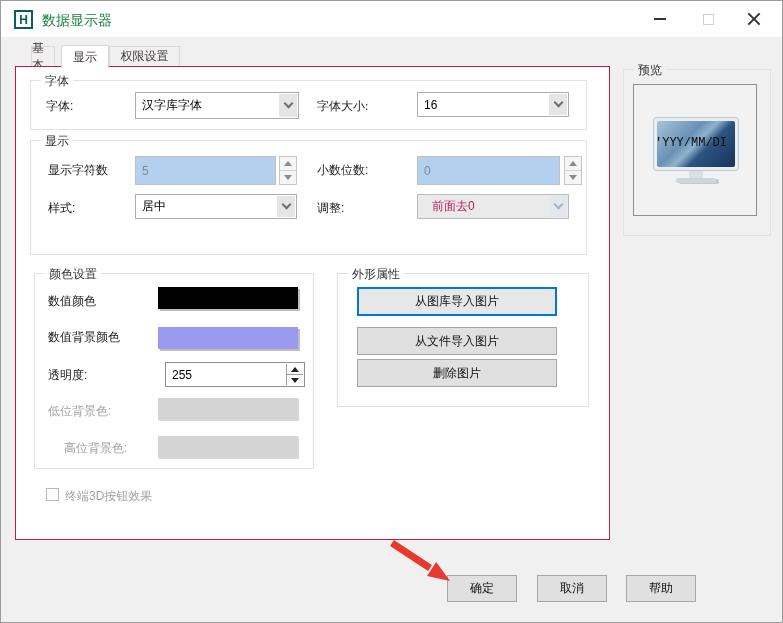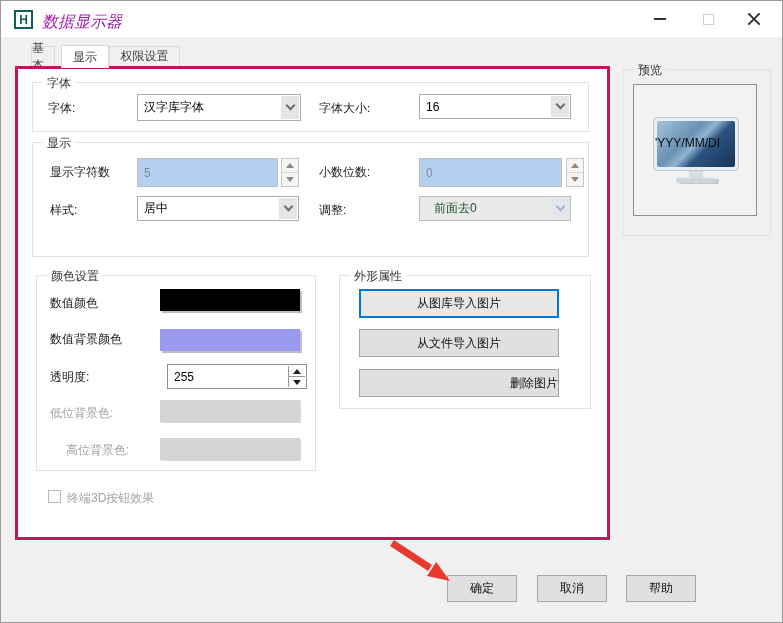--- a/index.html
+++ b/index.html
@@ -6,55 +6,55 @@
   html,body { background:#ffffff; }
   body { font-family:"Liberation Sans","DejaVu Sans",sans-serif; font-size:12px; color:#000; }
   .window { position:relative; width:783px; height:623px; background:#f0f0f0;
             border:1px solid #9b9b9b; overflow:hidden; }
 
   
   .titlebar { position:absolute; left:0; top:0; width:100%; height:36px; background:#ffffff; }
   .app-icon { position:absolute; left:13px; top:9px; width:19px; height:19px;
               border:2px solid #0c5f52; background:#fff; display:flex; align-items:center;
               justify-content:center; font-weight:bold; font-size:12px; color:#0c5f52; }
-  .win-title { position:absolute; left:41px; top:11px; font-size:16px; color:#a21caf;font-style:italic; }
+  .win-title { position:absolute; left:41px; top:11px; font-size:14px; color:#15803d; }
   .winbtn { position:absolute; top:4px; width:30px; height:28px; display:flex;
             align-items:center; justify-content:center; }
   .glyph-min { width:12px; height:2px; background:#333; }
   .glyph-max { width:11px; height:11px; border:1px solid #cfcfcf; background:#fff; }
   .glyph-close { position:relative; width:14px; height:14px; }
   .glyph-close i { position:absolute; left:-1px; top:6px; width:16px; height:2px; background:#333; }
   .glyph-close i:first-child { transform:rotate(45deg); }
   .glyph-close i:last-child  { transform:rotate(-45deg); }
 
   
   .tab { position:absolute; top:45px; height:21px; background:#f0f0f0; border:1px solid #d9d9d9;
          display:flex; align-items:center; justify-content:center; color:#443b3b; z-index:1; }
   .tab.selected { top:44px; height:23px; background:#fff; border-bottom:none; z-index:3; }
 
   
   .tabpage { position:absolute; left:14px; top:65px; width:595px; height:474px;
-             background:#fff; border:3px solid #be185d; z-index:2; }
+             background:#fff; border:1px solid #be185d; z-index:2; }
 
   .group { position:absolute; border:1px solid #e2e2e2; }
   .group-label { position:absolute; top:-8px; left:10px; background:#fff; padding:0 4px;
                  color:#333; white-space:nowrap; }
   .group-label.on-gray { background:#f0f0f0; }
 
   .lbl { position:absolute; color:#1c1c1c; white-space:nowrap; }
   .lbl.disabled { color:#a3a3a3; }
 
   
   .combo { position:absolute; background:#fff; border:1px solid #abadb3;
            display:flex; align-items:center; padding-left:6px; }
   .combo-btn { position:absolute; right:1px; top:1px; bottom:1px; width:18px; background:#e5e5e5;
                display:flex; align-items:center; justify-content:center; }
   .chev { width:7px; height:7px; border-right:2px solid #6f6f6f; border-bottom:2px solid #6f6f6f;
           transform:rotate(45deg); margin-top:-4px; }
-  .combo.disabled { background:#eaeaea; border-color:#bcbcbc; color:#14532d;padding-left:14px; }
+  .combo.disabled { background:#eaeaea; border-color:#bcbcbc; color:#be185d;padding-left:14px; }
   .combo.disabled .combo-btn { background:#e3e7ec; }
   .combo.disabled .chev { border-color:#aab4bf; }
 
   
   .bluefield { position:absolute; background:#b3d1ee; border:1px solid #c0c0c0;
                display:flex; align-items:center; padding-left:6px; color:#7d8b99; }
   .spinbox { position:absolute; border:1px solid #c6c6c6; background:#f5f5f5;
              display:flex; flex-direction:column; }
   .spinbox > div { flex:1; display:flex; align-items:center; justify-content:center; }
   .spinbox > div:first-child { border-bottom:1px solid #d4d4d4; }
@@ -88,21 +88,21 @@
   
   .preview-canvas { position:absolute; left:632px; top:83px; width:124px; height:132px;
                     background:#f2f2f2; border:1px solid #8f8f8f; }
   .monitor-frame { position:absolute; left:652px; top:116px; width:86px; height:54px;
                    background:#e9eef3; border:1px solid #bcc6cf; border-radius:4px; padding:3px; }
   .monitor-screen { width:100%; height:100%; border-radius:2px;
                     background:linear-gradient(135deg,#a7c4db 0%,#6a91b4 38%,#8fb3cf 50%,#2c5480 62%,#16335a 100%); }
   .monitor-neck { position:absolute; left:688px; top:170px; width:14px; height:7px; background:#d9dfe4; }
   .monitor-base { position:absolute; left:675px; top:177px; width:40px; height:5px; background:#cfd6db;
                   border-radius:2px; box-shadow:3px 1px 0 rgba(150,160,170,.5); }
-  .preview-text { position:absolute; left:654px; top:135px; font-family:Liberation Sans, sans-serif;
+  .preview-text { position:absolute; left:654px; top:135px; font-family:Liberation Mono, monospace;
                   font-size:12px; color:#0a0a0a; white-space:nowrap; }
 
   .annotation-arrow { position:absolute; left:380px; top:533px; width:80px; height:55px; z-index:5; }
 </style>
 </head>
 <body>
 
 <div class="window">
 
   <div class="titlebar">
@@ -220,21 +220,21 @@
 
     <div class="group" style="left:321px; top:206px; width:252px; height:134px;">
       <div class="group-label">外形属性</div>
     </div>
     <div class="pushbtn focused" style="left: 341px; top: 220px; width: 200px; height: 29px; border-color: rgb(0, 120, 215);">
       <span>从图库导入图片</span>
     </div>
     <div class="pushbtn" style="left:341px; top:260px; width:200px; height:28px;">
       <span>从文件导入图片</span>
     </div>
-    <div class="pushbtn" style="left:341px; top:300px; width:200px; height:28px;justify-content:flex-end;">
+    <div class="pushbtn" style="left:341px; top:292px; width:200px; height:28px;">
       <span>删除图片</span>
     </div>
 
     <div class="checkbox-box" style="left:30px; top:421px;"></div>
     <div class="lbl disabled" style="left:49px; top:421px;">终端3D按钮效果</div>
 
   </div>
 
   <div class="group" style="left:622px; top:68px; width:148px; height:167px;">
     <div class="group-label on-gray">预览</div>

